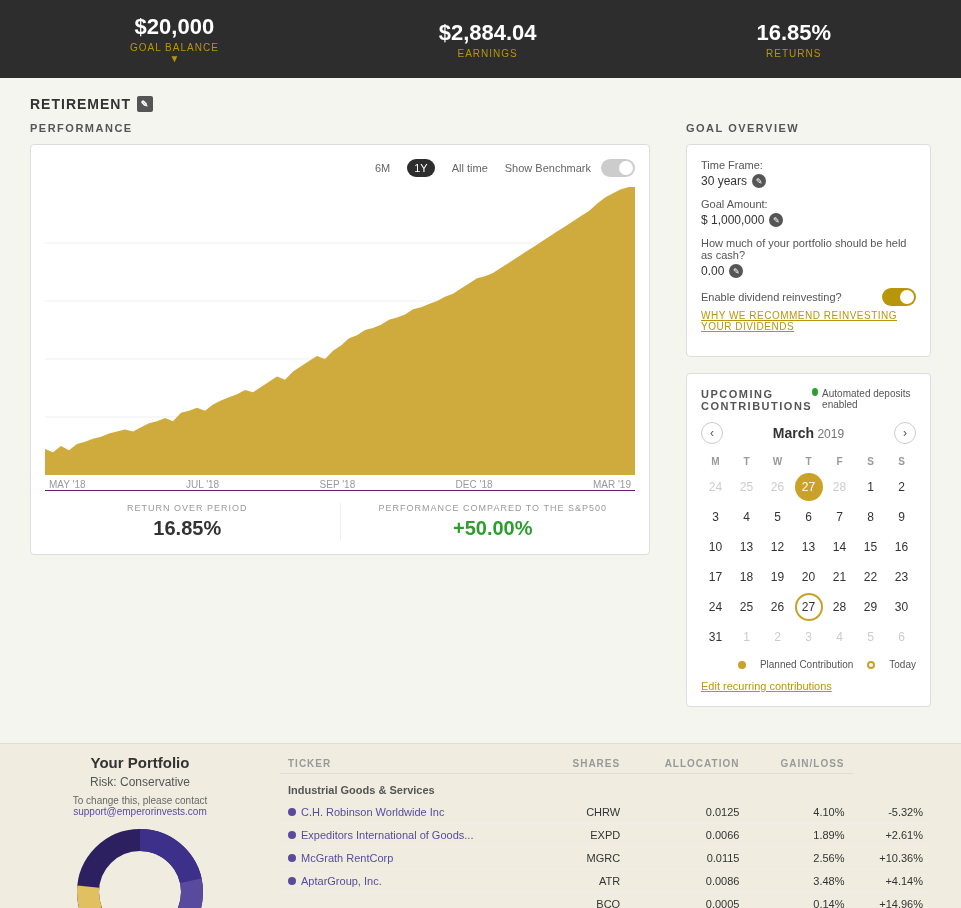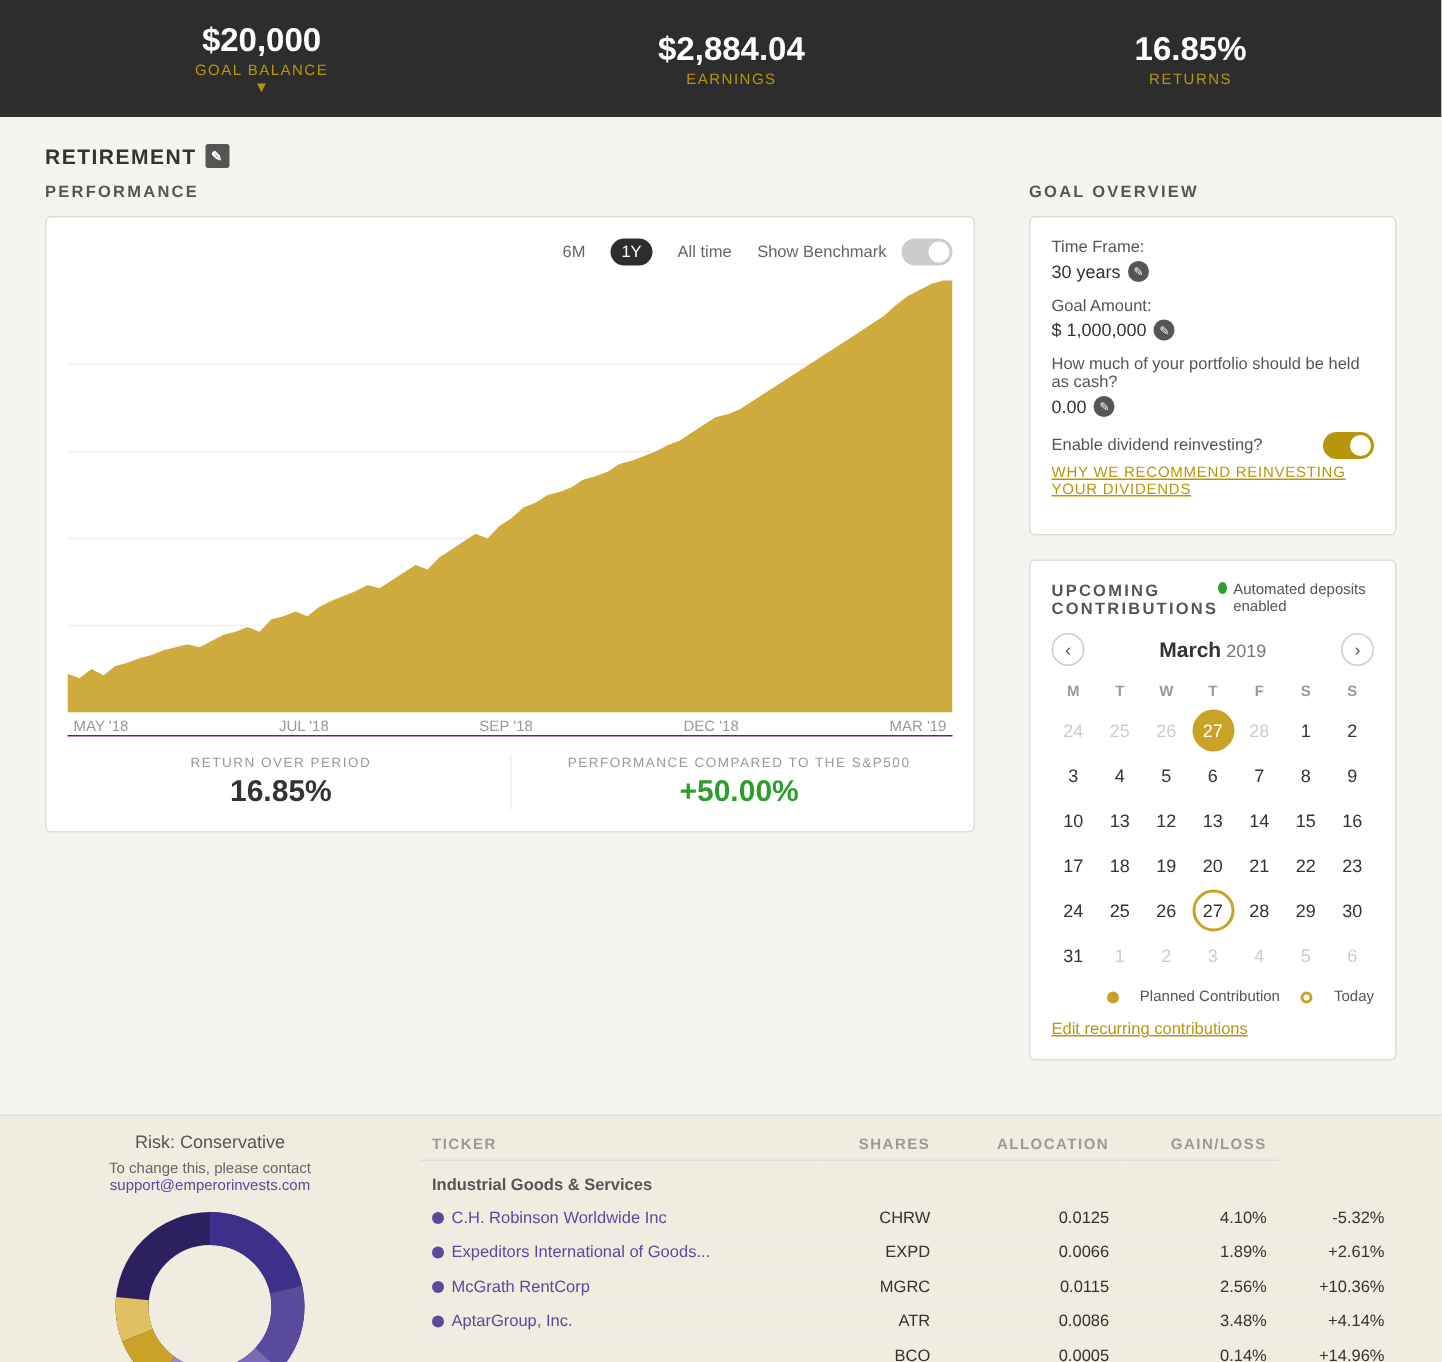--- a/index.html
+++ b/index.html
@@ -622,20 +622,21 @@
         </div>
       </div>
       <a class="edit-contrib-link">Edit recurring contributions</a>
     </div>
   </div>
 </div>
 
 <div class="portfolio-section">
   <div class="portfolio-inner">
     <div class="portfolio-left">
+      <div class="portfolio-title">Your Portfolio</div>
       <div class="portfolio-risk">Risk: Conservative</div>
       <div class="portfolio-contact">
         <span>To change this, please contact</span>
         <a>support@emperorinvests.com</a>
       </div>
       <div class="donut-wrapper">
         <svg viewBox="0 0 130 130" width="130" height="130">
 
           <circle cx="65" cy="65" r="52" fill="none" stroke="#2d2060" stroke-width="22" stroke-dasharray="326.7" stroke-dashoffset="0" transform="rotate(-90 65 65)"></circle>
           <circle cx="65" cy="65" r="52" fill="none" stroke="#3d308a" stroke-width="22" stroke-dasharray="70 256.7" stroke-dashoffset="-326.7" transform="rotate(-90 65 65)"></circle>

